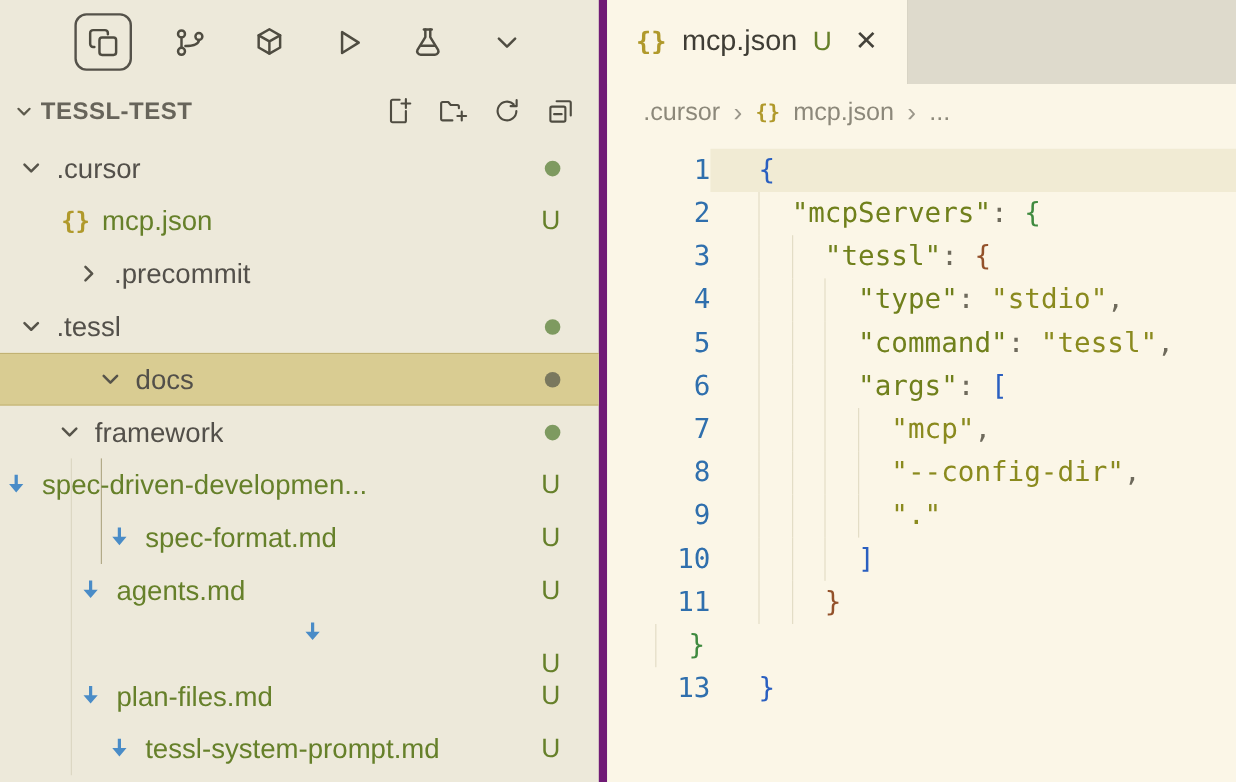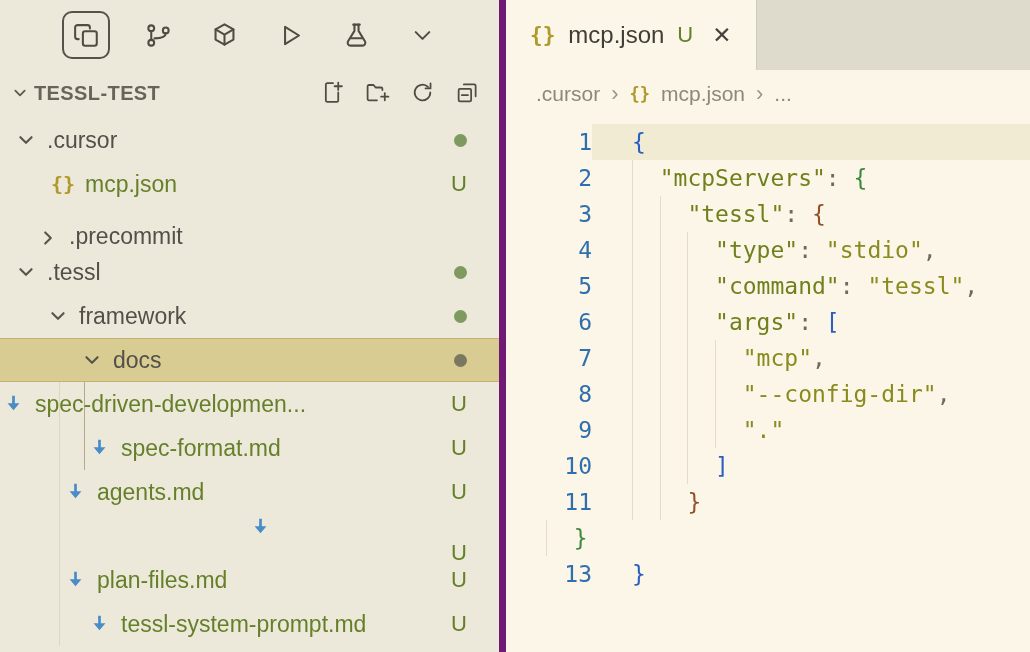--- a/index.html
+++ b/index.html
@@ -149,45 +149,45 @@
               <path d="M6.4 9.2l5.6 5.6 5.6-5.6"></path>
             </svg></span>
           <span class="tlabel ">.cursor</span>
           <span class="badge dot"></span>
         </div>
         <div class="trow" style="padding-left: 50px;">
           <span class="ficon json-icon">{}</span>
           <span class="tlabel untracked">mcp.json</span>
           <span class="badge ubadge">U</span>
         </div>
-        <div class="trow" style="padding-left: 36px; align-items: flex-end;">
+        <div class="trow" style="padding-left: 62px;">
           <span class="twisty"><svg viewBox="0 0 24 24">
               <path d="M9.2 6.4l5.6 5.6-5.6 5.6"></path>
             </svg></span>
           <span class="tlabel ">.precommit</span>
         </div>
         <div class="trow" style="padding-left: 14px;">
           <span class="twisty"><svg viewBox="0 0 24 24">
               <path d="M6.4 9.2l5.6 5.6 5.6-5.6"></path>
             </svg></span>
           <span class="tlabel ">.tessl</span>
           <span class="badge dot"></span>
         </div>
+        <div class="trow selected" style="padding-left: 80px;">
+          <span class="twisty"><svg viewBox="0 0 24 24">
+              <path d="M6.4 9.2l5.6 5.6 5.6-5.6"></path>
+            </svg></span>
+          <span class="tlabel ">docs</span>
+          <span class="badge dot"></span>
+        </div>
         <div class="trow" style="padding-left: 46px;">
           <span class="twisty"><svg viewBox="0 0 24 24">
               <path d="M6.4 9.2l5.6 5.6 5.6-5.6"></path>
             </svg></span>
           <span class="tlabel ">framework</span>
-          <span class="badge dot"></span>
-        </div>
-        <div class="trow selected" style="padding-left: 80px;">
-          <span class="twisty"><svg viewBox="0 0 24 24">
-              <path d="M6.4 9.2l5.6 5.6 5.6-5.6"></path>
-            </svg></span>
-          <span class="tlabel ">docs</span>
           <span class="badge dot"></span>
         </div>
         <div class="trow" style="">
           <span class="ficon md-icon">
             <svg viewBox="0 0 24 24">
               <path d="M10.7 3.5h2.6v7.4h4.4L12 17.6 6.3 10.9h4.4z"></path>
             </svg>
           </span>
           <span class="tlabel untracked">spec-driven-developmen...</span>
           <span class="badge ubadge">U</span>

